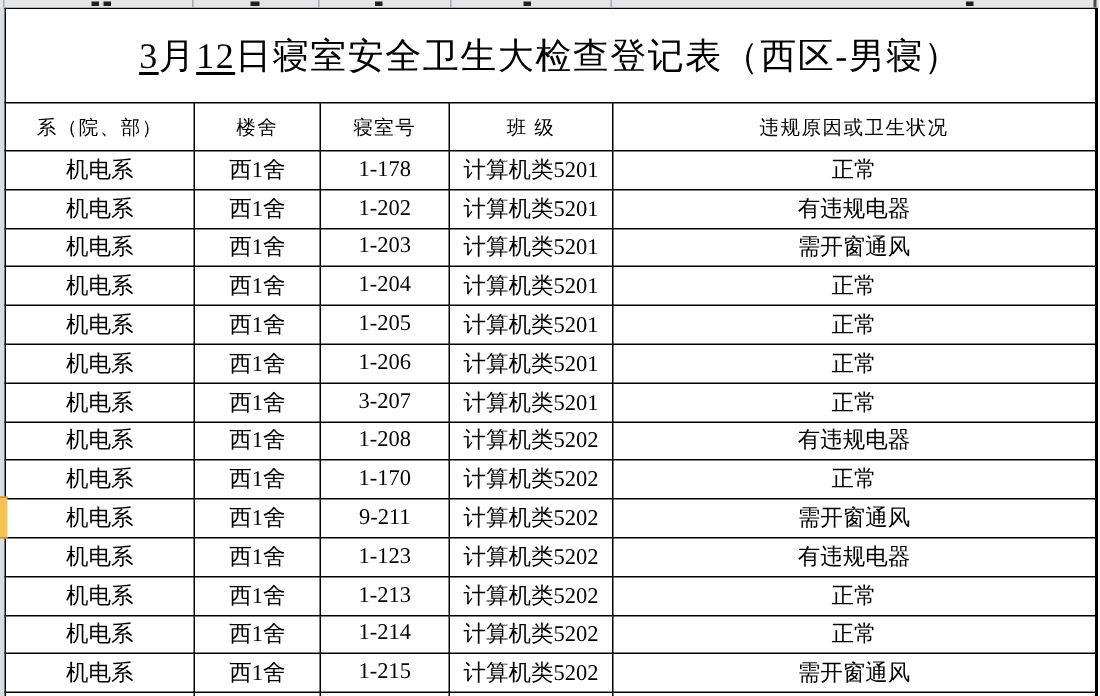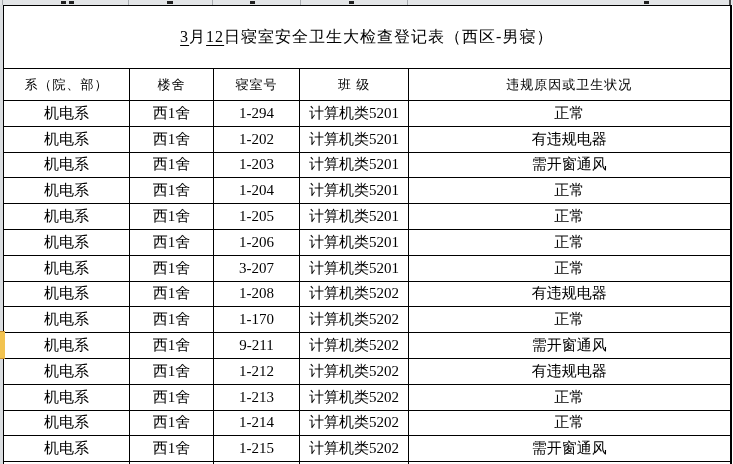--- a/index.html
+++ b/index.html
@@ -20,21 +20,21 @@
   
   table.sheet{
     position:absolute;left:3px;top:5px;width:727px;
     border-collapse:collapse;table-layout:fixed;background:#fff;
   }
   table.sheet td,table.sheet th{
     border:1px solid #000;padding:0;text-align:center;vertical-align:middle;
     overflow:hidden;white-space:nowrap;font-weight:normal;
   }
   table.sheet{border-right:2px solid #000;}
-  .title-cell{height:62px;font-size:16px;font-weight:bold;letter-spacing:1px;}
+  .title-cell{height:62px;font-size:24px;font-weight:bold;letter-spacing:1px;}
   .title-cell .u{text-decoration:underline;text-underline-offset:3px;}
   .hdr th{height:31px;font-size:13px;font-weight:bold;letter-spacing:1px;}
   .datarow td{height:24.8px;font-size:15px;}
   .overflow-row td{height:26px;}
 </style>
 </head>
 <body>
 
 <div class="screen">
 
@@ -76,21 +76,21 @@
         <th>楼舍</th>
         <th>寝室号</th>
         <th>班 级</th>
         <th>违规原因或卫生状况</th>
       </tr>
     </tbody>
     <tbody>
         <tr class="datarow">
       <td>机电系</td>
       <td>西1舍</td>
-      <td>1-294</td>
+      <td>1-178</td>
       <td>计算机类5201</td>
       <td>正常</td>
     </tr>
         <tr class="datarow">
       <td>机电系</td>
       <td>西1舍</td>
       <td>1-202</td>
       <td>计算机类5201</td>
       <td>有违规电器</td>
     </tr>
@@ -146,21 +146,21 @@
         <tr class="datarow">
       <td>机电系</td>
       <td>西1舍</td>
       <td>9-211</td>
       <td>计算机类5202</td>
       <td>需开窗通风</td>
     </tr>
         <tr class="datarow">
       <td>机电系</td>
       <td>西1舍</td>
-      <td>1-212</td>
+      <td>1-123</td>
       <td>计算机类5202</td>
       <td>有违规电器</td>
     </tr>
         <tr class="datarow">
       <td>机电系</td>
       <td>西1舍</td>
       <td>1-213</td>
       <td>计算机类5202</td>
       <td>正常</td>
     </tr>

